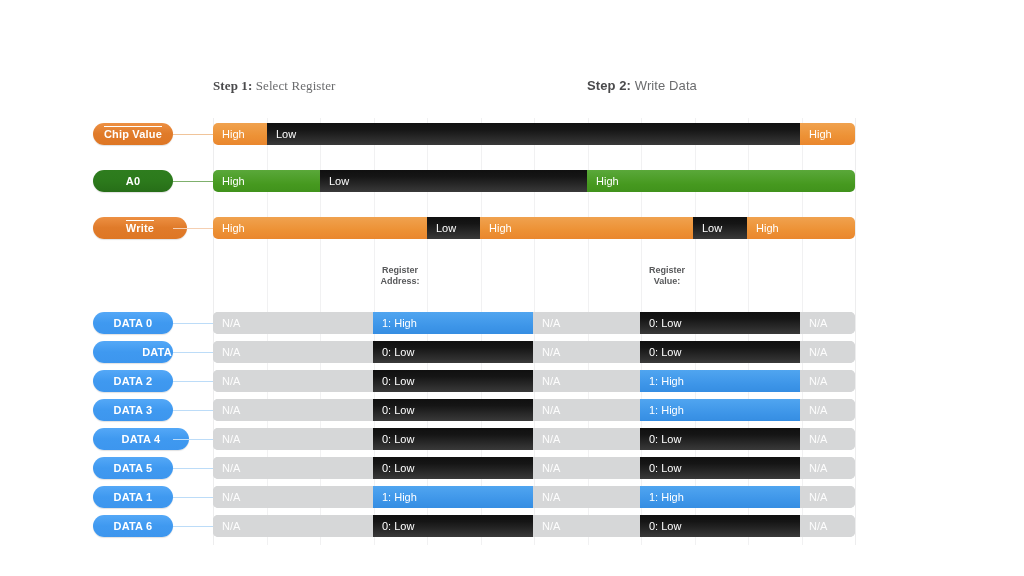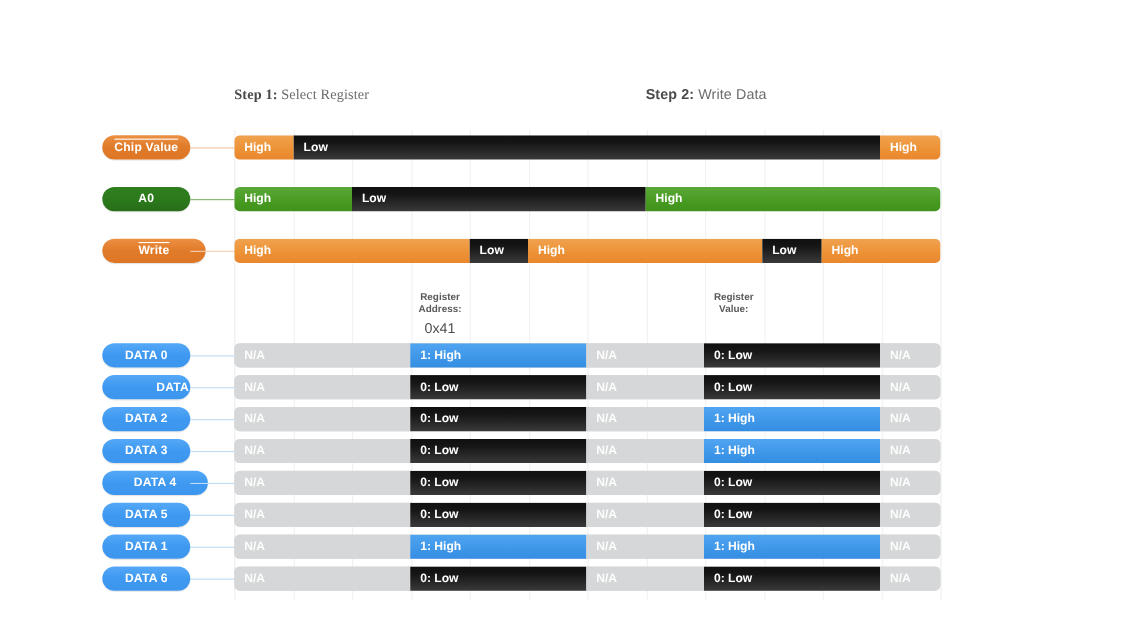--- a/index.html
+++ b/index.html
@@ -96,21 +96,21 @@
     background: #d6d7d8;
   }
 
   .seg {
     position: absolute;
     top: 0;
     height: 36px;
     line-height: 22px;
     box-sizing: border-box;
     font-size: 11px;
-    font-weight: bold;
+    font-weight: normal;
     color: #ffffff;
     padding-left: 9px;
     white-space: nowrap;
     overflow: hidden;
   }
   .seg.orange {
     background: linear-gradient(to bottom, #f0a24f 0%, #ed9236 35%, #e8822a 72%, #e57f25 100%);
   }
   .seg.green {
     background: linear-gradient(to bottom, #5aa83a 0%, #46991f 40%, #3c8c1a 80%, #388818 100%);
@@ -186,21 +186,20 @@
     <div class="track" style="left: 213px; top: 217px; width: 642px;">
       <div class="seg orange" style="left: 0px; width: 214px;">High</div>
       <div class="seg dark" style="left: 214px; width: 53px;">Low</div>
       <div class="seg orange" style="left: 267px; width: 213px;">High</div>
       <div class="seg dark" style="left: 480px; width: 54px;">Low</div>
       <div class="seg orange" style="left: 534px; width: 108px;">High</div>
     </div>
     <div class="annot" style="left: 330px; top: 265px; width: 140px;">
       <span class="annot-title">Register</span>
       <span class="annot-title">Address:</span>
-      <span class="annot-value">0x41</span>
     </div>
     <div class="annot" style="left: 597px; top: 265px; width: 140px;">
       <span class="annot-title">Register</span>
       <span class="annot-title">Value:</span>
     </div>
     <div class="pill blue" style="left: 93px; top: 312px; width: 80px;">DATA 0</div>
     <div class="leader" style="left: 173px; width: 40px; top: 323px; background: rgb(188, 220, 248);"></div>
     <div class="track na" style="left: 213px; top: 312px; width: 642px;">
       <div class="seg gray" style="left: 0px; width: 160px;">N/A</div>
       <div class="seg blue" style="left: 160px; width: 160px;">1: High</div>

